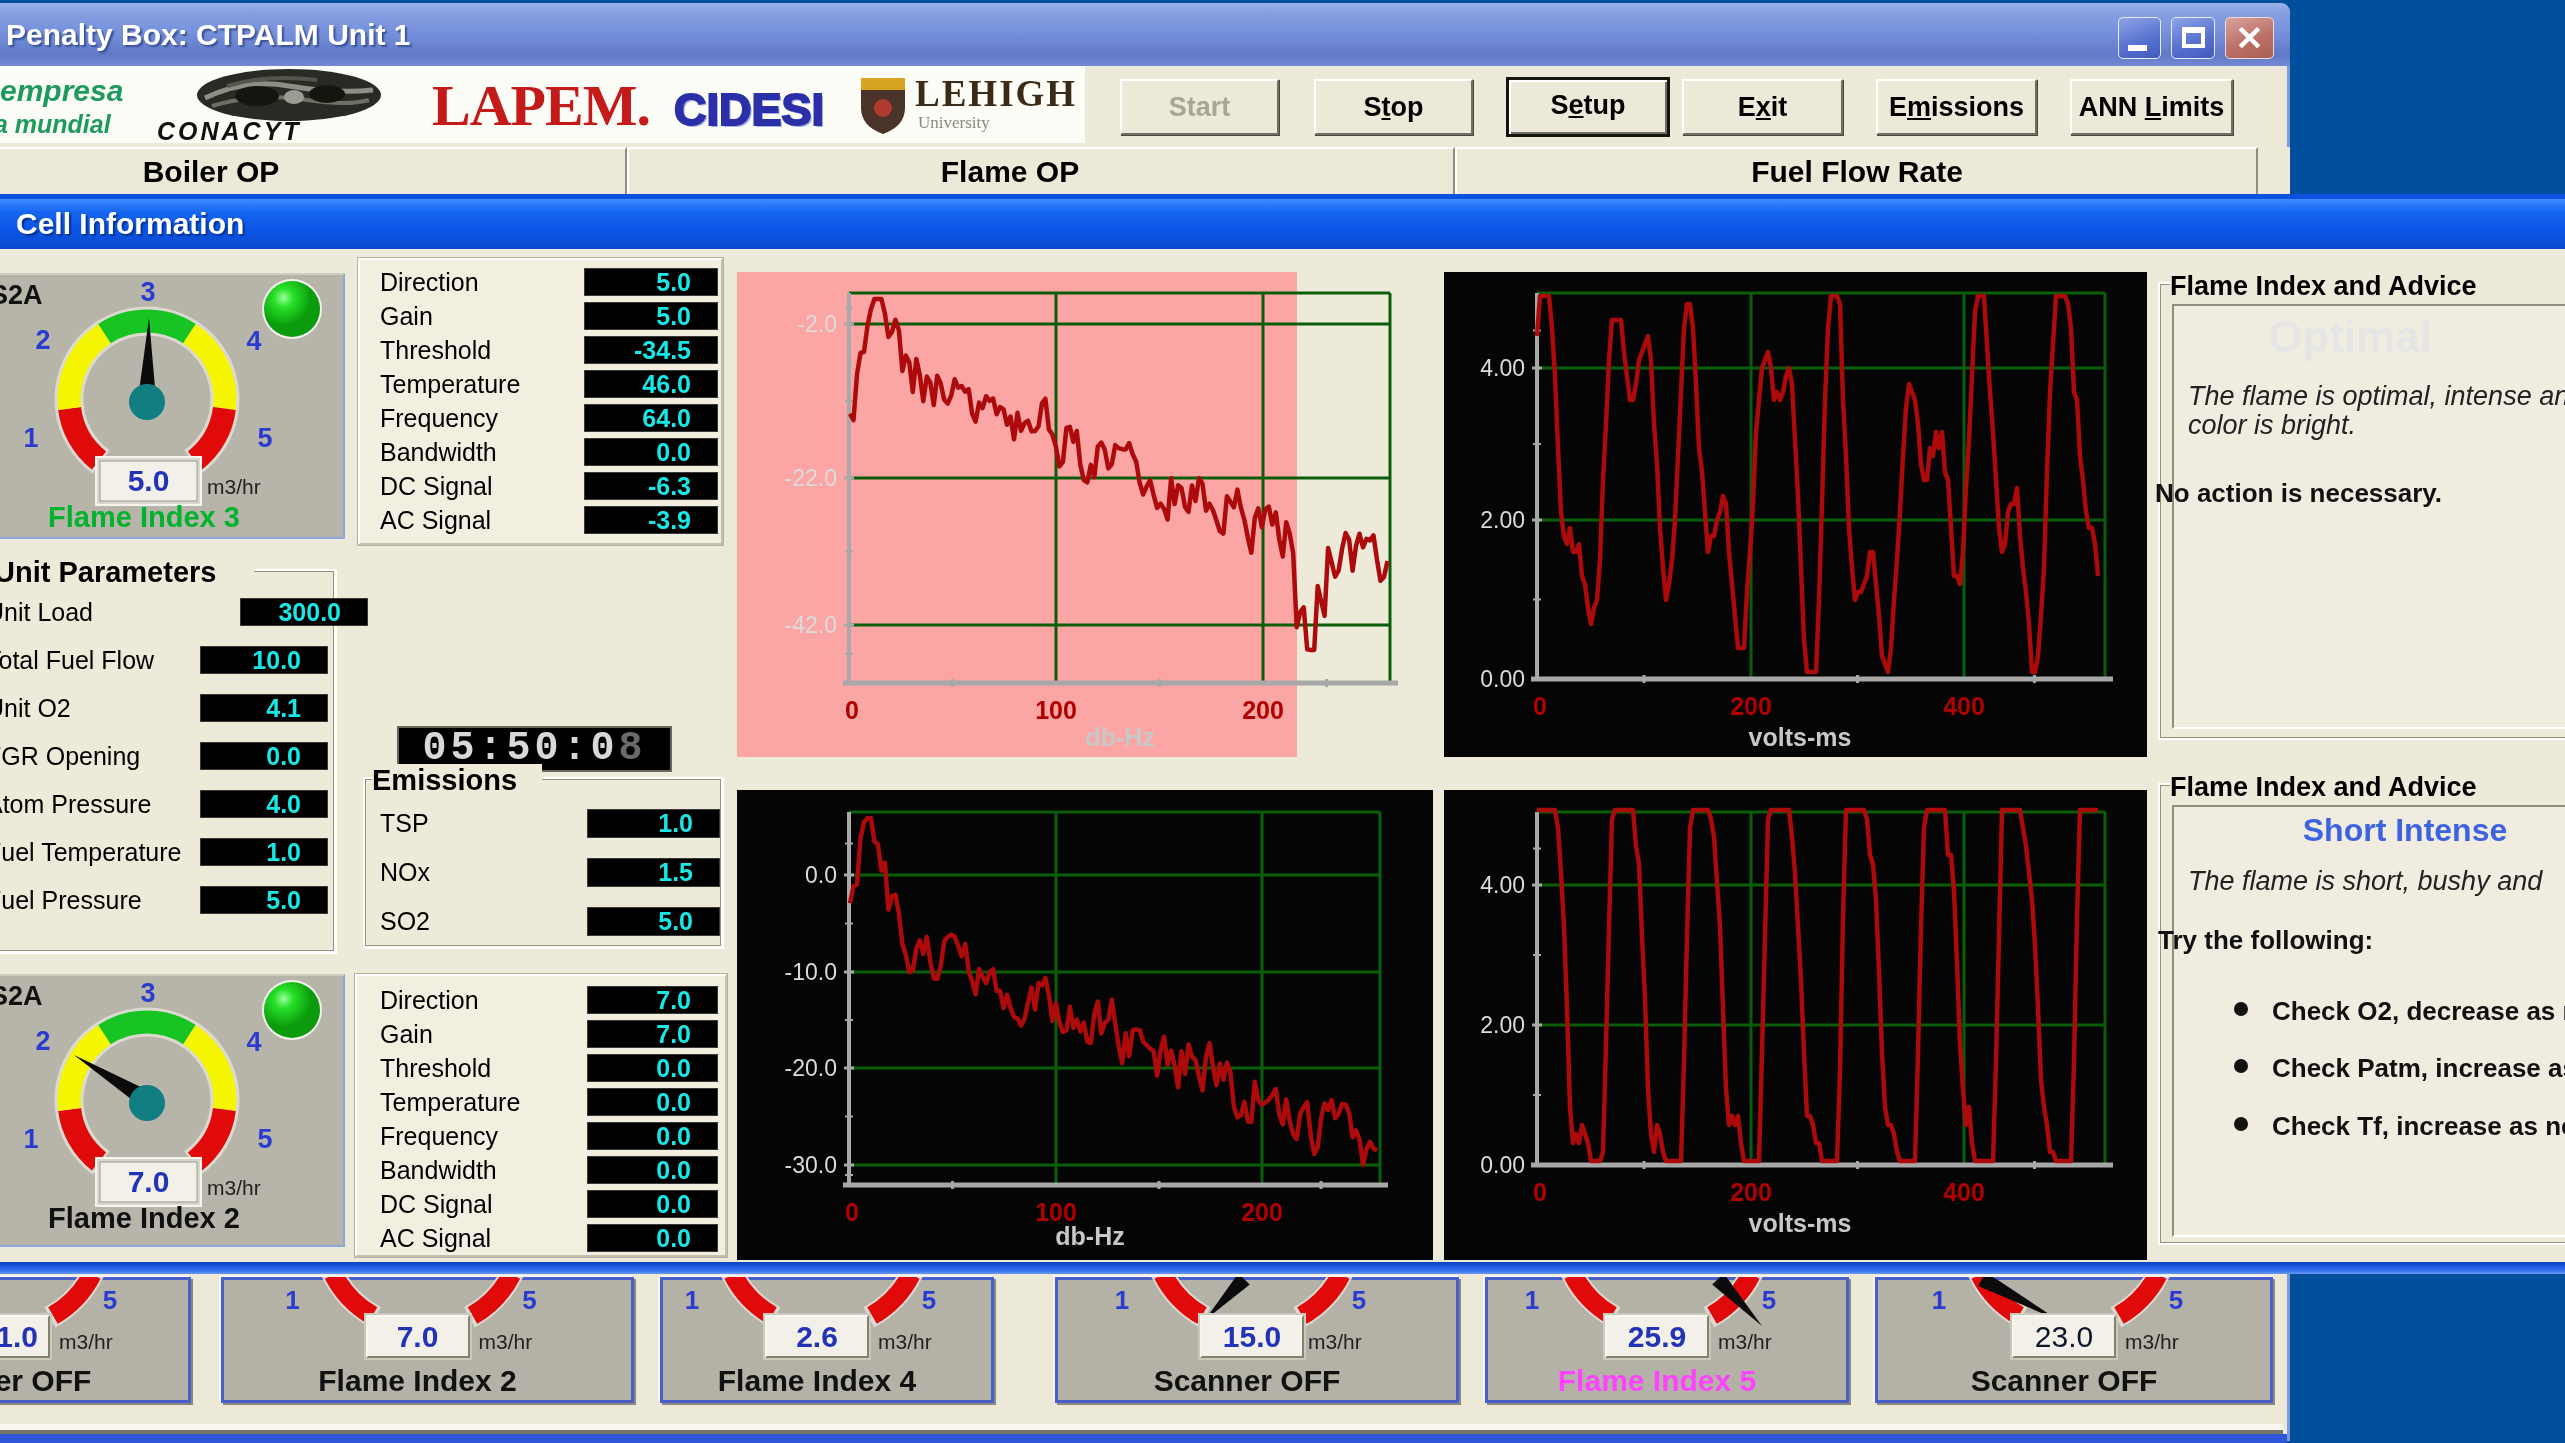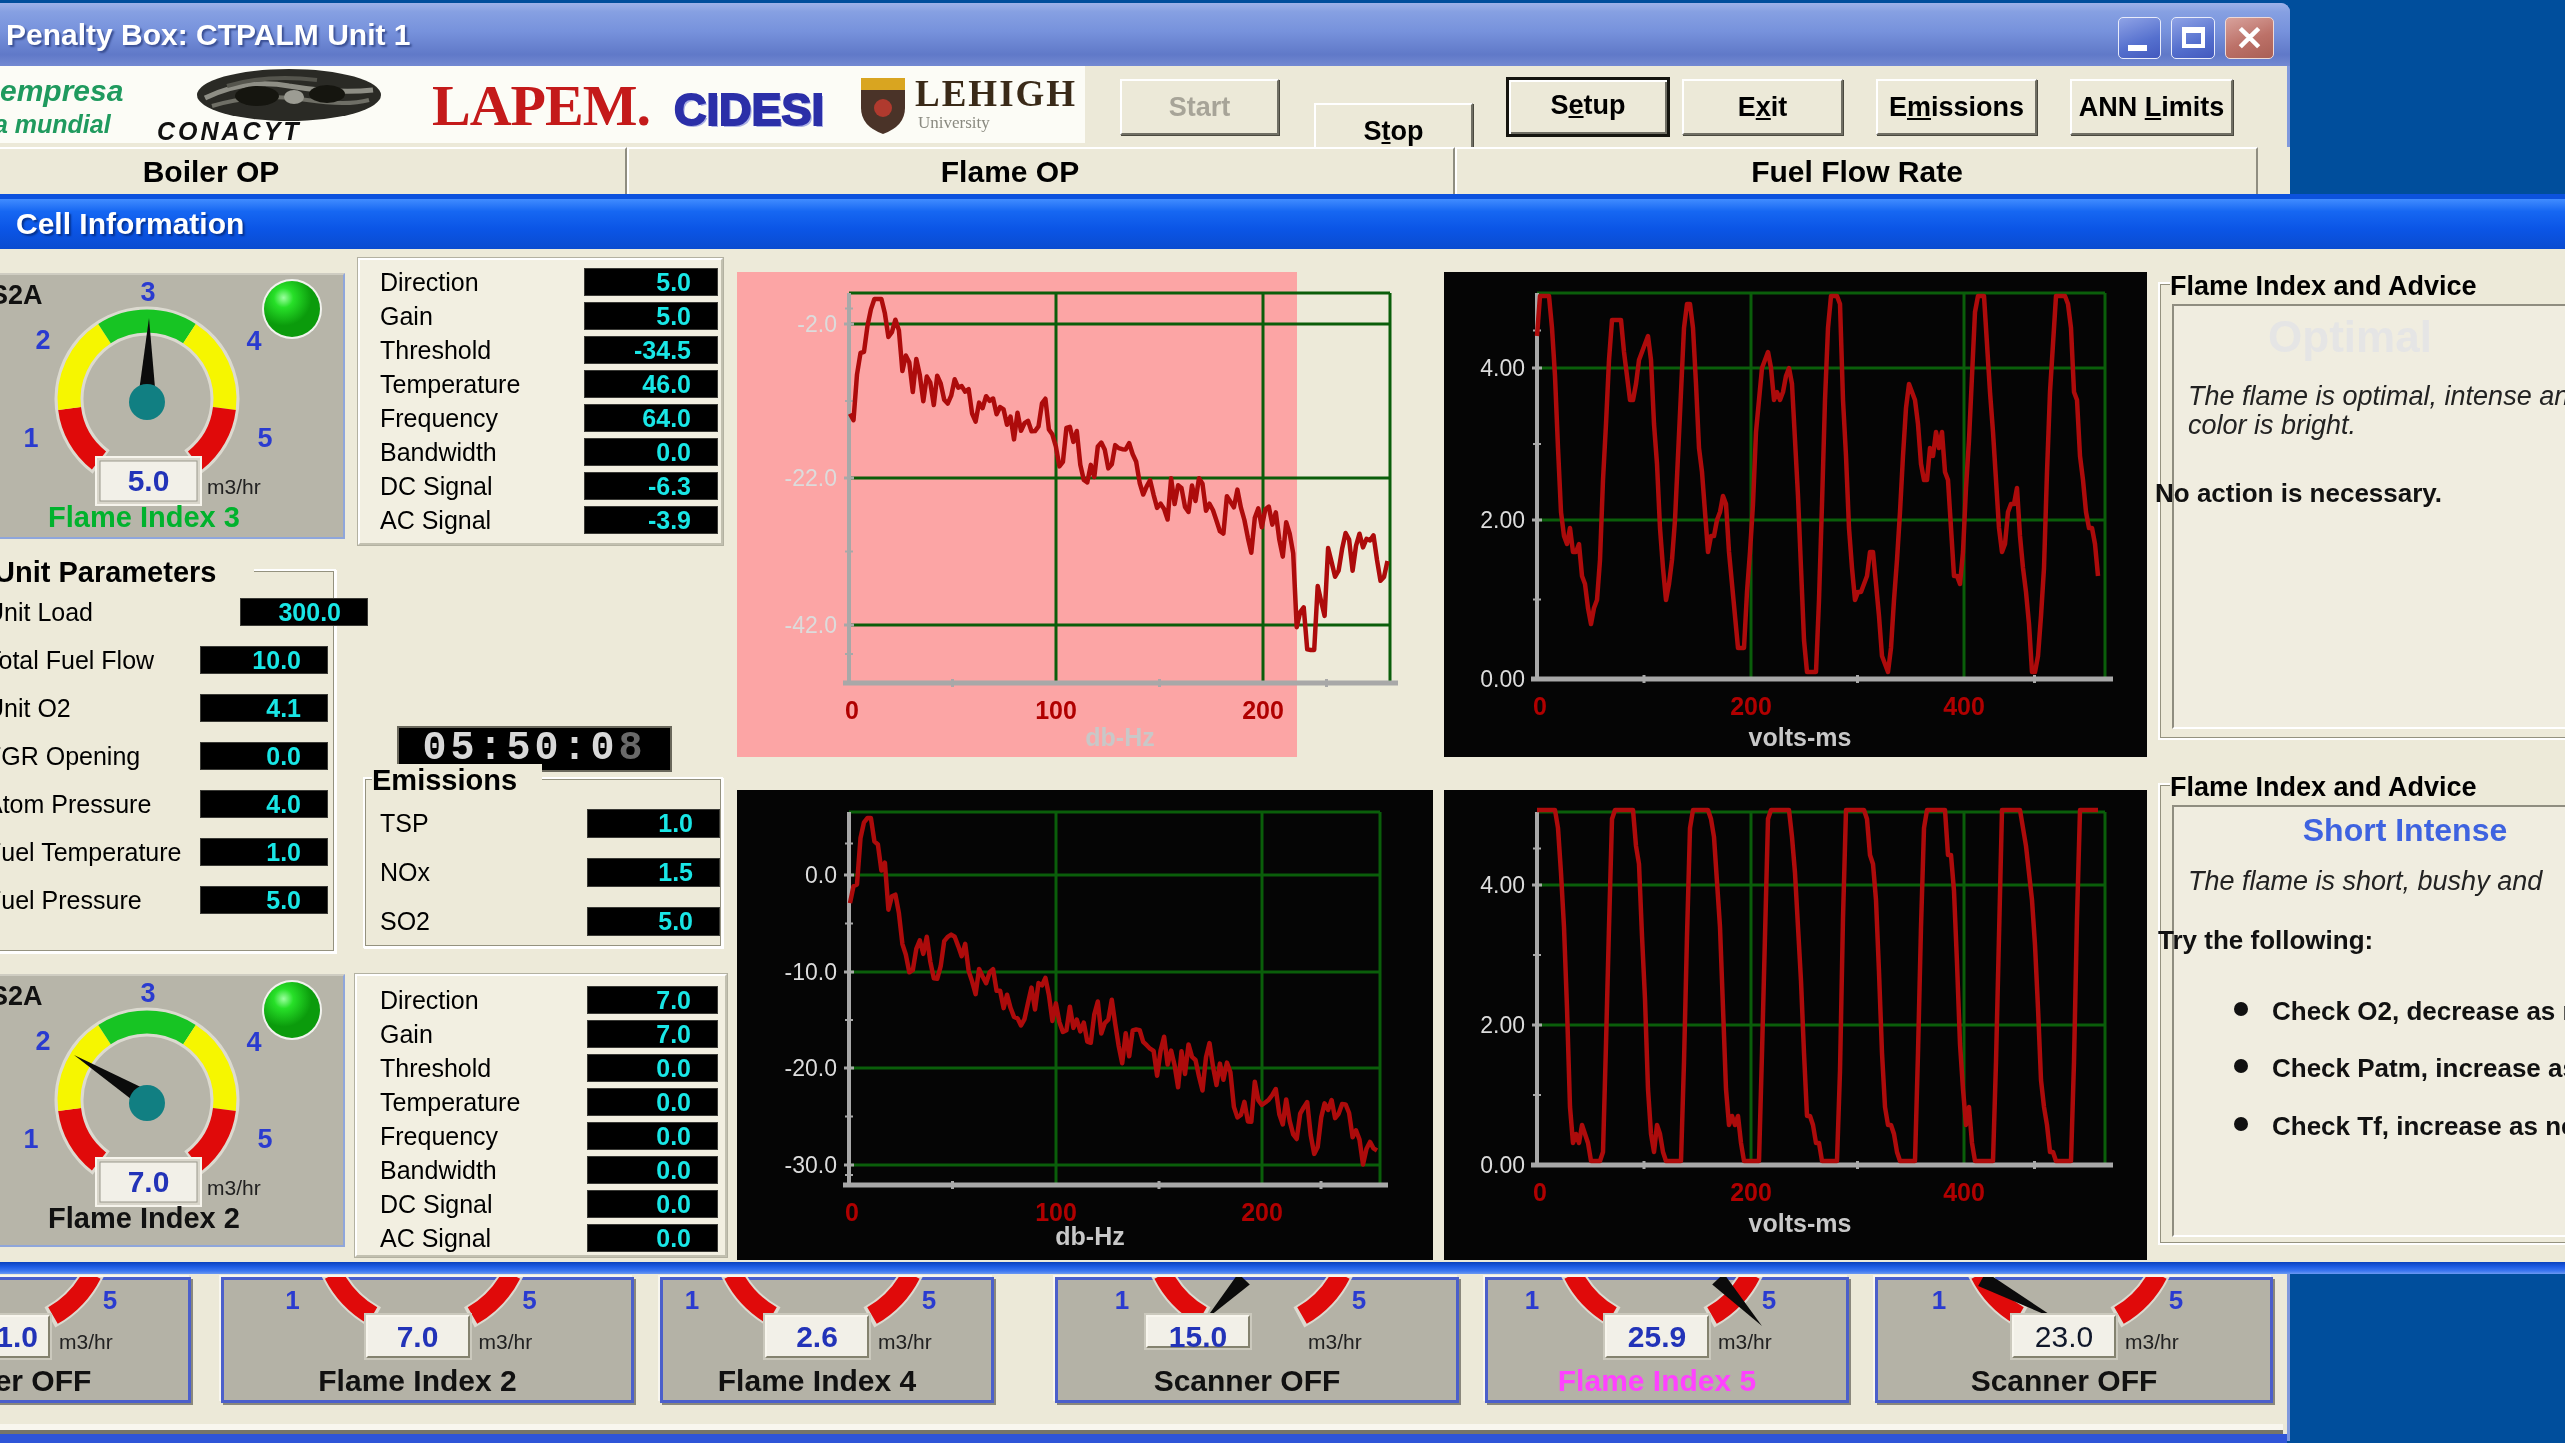--- a/index.html
+++ b/index.html
@@ -25,21 +25,21 @@
 <div style="position:absolute;left:432px;top:72px;width:222px;height:66px;font-family:'Liberation Serif',serif;font-weight:bold;font-size:58px;color:#C41A1A;letter-spacing:-1px;">LAPEM.</div>
 <div style="position:absolute;left:674px;top:84px;width:164px;height:52px;font-weight:bold;font-size:45px;color:#2B2FA8;-webkit-text-stroke:2px #2B2FA8;text-shadow:2px 2px 0 #aab0e4;">CIDESI</div>
 <svg width="250" height="77" viewBox="0 0 250 77" style="position:absolute;left:843px;top:66px">
     <path d="M18 12 h44 v30 q0 18 -22 26 q-22 -8 -22 -26 z" fill="#4A3328"></path>
     <path d="M18 12 h44 v12 h-44 z" fill="#D9A520"></path>
     <circle cx="40" cy="42" r="9" fill="#B03A2E"></circle>
     <text x="72" y="40" fill="#3A2A18" font-size="37" font-weight="bold" font-family="Liberation Serif,serif" letter-spacing="2">LEHIGH</text>
     <text x="75" y="62" fill="#8a8a80" font-size="17" font-family="Liberation Serif,serif">University</text>
   </svg>
 <div style="position:absolute;left:1120px;top:79px;width:159px;height:56px;line-height:52px;background:#ECE9D8;border:2px solid;border-color:#FFFFFF #706F64 #706F64 #FFFFFF;box-shadow:1px 1px 0 #4a493f;text-align:center;font-weight:bold;font-size:27px;color:#A7A498;position:absolute;">Start</div>
-<div class="btn" style="left:1314px;top:79px;width:159px;height:56px;line-height:52px;position:absolute;margin-top:24px;">S<u>t</u>op</div>
+<div class="btn" style="left:1314px;top:79px;width:159px;height:56px;line-height:52px;position:absolute;">S<u>t</u>op</div>
 <div class="btn" style="left:1682px;top:79px;width:161px;height:56px;line-height:52px;position:absolute;">E<u>x</u>it</div>
 <div class="btn" style="left:1876px;top:79px;width:161px;height:56px;line-height:52px;position:absolute;">E<u>m</u>issions</div>
 <div class="btn" style="left:2070px;top:79px;width:163px;height:56px;line-height:52px;position:absolute;">ANN <u>L</u>imits</div>
 <div class="btn" style="left:1506px;top:77px;width:164px;height:60px;line-height:50px;position:absolute;border:3px solid #15150f;box-shadow:inset 2px 2px 0 #fff,inset -2px -2px 0 #706F64;">S<u>e</u>tup</div>
 <div style="position:absolute;left:-33px;top:147px;width:660px;height:49px;background:#ECE9D8;border:2px solid;border-color:#FFFFFF #8F8D80 #8F8D80 #FFFFFF;"></div>
 <div style="position:absolute;left:-39px;top:155px;width:500px;height:36px;text-align:center;font-weight:bold;font-size:30px;color:#000;">Boiler OP</div>
 <div style="position:absolute;left:627px;top:147px;width:828px;height:49px;background:#ECE9D8;border:2px solid;border-color:#FFFFFF #8F8D80 #8F8D80 #FFFFFF;"></div>
 <div style="position:absolute;left:760px;top:155px;width:500px;height:36px;text-align:center;font-weight:bold;font-size:30px;color:#000;">Flame OP</div>
 <div style="position:absolute;left:1455px;top:147px;width:803px;height:49px;background:#ECE9D8;border:2px solid;border-color:#FFFFFF #8F8D80 #8F8D80 #FFFFFF;"></div>
 <div style="position:absolute;left:1607px;top:155px;width:500px;height:36px;text-align:center;font-weight:bold;font-size:30px;color:#000;">Fuel Flow Rate</div>
@@ -83,21 +83,21 @@
 <div style="position:absolute;left:1055px;top:1277px;width:404px;height:126px;background:#B4B2A6;border:3px solid #4B5FCB;box-shadow:-2px -2px 0 #F8F6EE,2px 2px 0 #8a887c;"></div>
 <svg width="410" height="132" viewBox="0 0 410 132" style="position:absolute;left:1055px;top:1277px">
     <path d="M 243.9 40.3 A 100 100 0 0 0 287.6 -5.7" stroke="#DCDAD0" stroke-width="23" fill="none"></path>
     <path d="M 106.4 -5.7 A 100 100 0 0 0 150.1 40.3" stroke="#DCDAD0" stroke-width="23" fill="none"></path>
     <path d="M 247.0 38.6 A 100 100 0 0 0 286.1 -2.6" stroke="#E00A0A" stroke-width="19" fill="none"></path>
     <path d="M 107.9 -2.6 A 100 100 0 0 0 147.0 38.6" stroke="#E00A0A" stroke-width="19" fill="none"></path>
     <text x="67.0" y="32" fill="#2A3BD0" font-size="26" font-weight="bold" text-anchor="middle">1</text>
     <text x="304.0" y="32" fill="#2A3BD0" font-size="26" font-weight="bold" text-anchor="middle">5</text>
     <polygon points="183.2,-3.5 150.0,43.0 194.8,7.5" fill="#0b0b0b"></polygon>
   </svg>
-<div style="position:absolute;left:1146px;top:1315px;width:104px;height:33px;background:#F2F0E8;border:2px solid;border-color:#F8F6EE #84826f #84826f #F8F6EE;box-shadow:0 0 0 2px #cbc9bd;text-align:center;font-weight:bold;font-size:30px;color:#2233B8;line-height:39px;">15.0</div>
+<div style="position:absolute;left:1200px;top:1315px;width:104px;height:43px;background:#F2F0E8;border:2px solid;border-color:#F8F6EE #84826f #84826f #F8F6EE;box-shadow:0 0 0 2px #cbc9bd;text-align:center;font-weight:bold;font-size:30px;color:#2233B8;line-height:39px;">15.0</div>
 <div style="position:absolute;left:1308.0px;top:1330px;width:90px;height:26px;font-size:21px;color:#222;">m3/hr</div>
 <div style="position:absolute;left:1092.0px;top:1364px;width:310px;height:34px;text-align:center;font-weight:bold;font-size:30px;color:#111;">Scanner OFF</div>
 <div style="position:absolute;left:1485px;top:1277px;width:364px;height:126px;background:#B4B2A6;border:3px solid #4B5FCB;box-shadow:-2px -2px 0 #F8F6EE,2px 2px 0 #8a887c;"></div>
 <svg width="370" height="132" viewBox="0 0 370 132" style="position:absolute;left:1485px;top:1277px">
     <path d="M 223.9 40.3 A 100 100 0 0 0 267.6 -5.7" stroke="#DCDAD0" stroke-width="23" fill="none"></path>
     <path d="M 86.4 -5.7 A 100 100 0 0 0 130.1 40.3" stroke="#DCDAD0" stroke-width="23" fill="none"></path>
     <path d="M 227.0 38.6 A 100 100 0 0 0 266.1 -2.6" stroke="#E00A0A" stroke-width="19" fill="none"></path>
     <path d="M 87.9 -2.6 A 100 100 0 0 0 127.0 38.6" stroke="#E00A0A" stroke-width="19" fill="none"></path>
     <text x="47.0" y="32" fill="#2A3BD0" font-size="26" font-weight="bold" text-anchor="middle">1</text>
     <text x="284.0" y="32" fill="#2A3BD0" font-size="26" font-weight="bold" text-anchor="middle">5</text>

